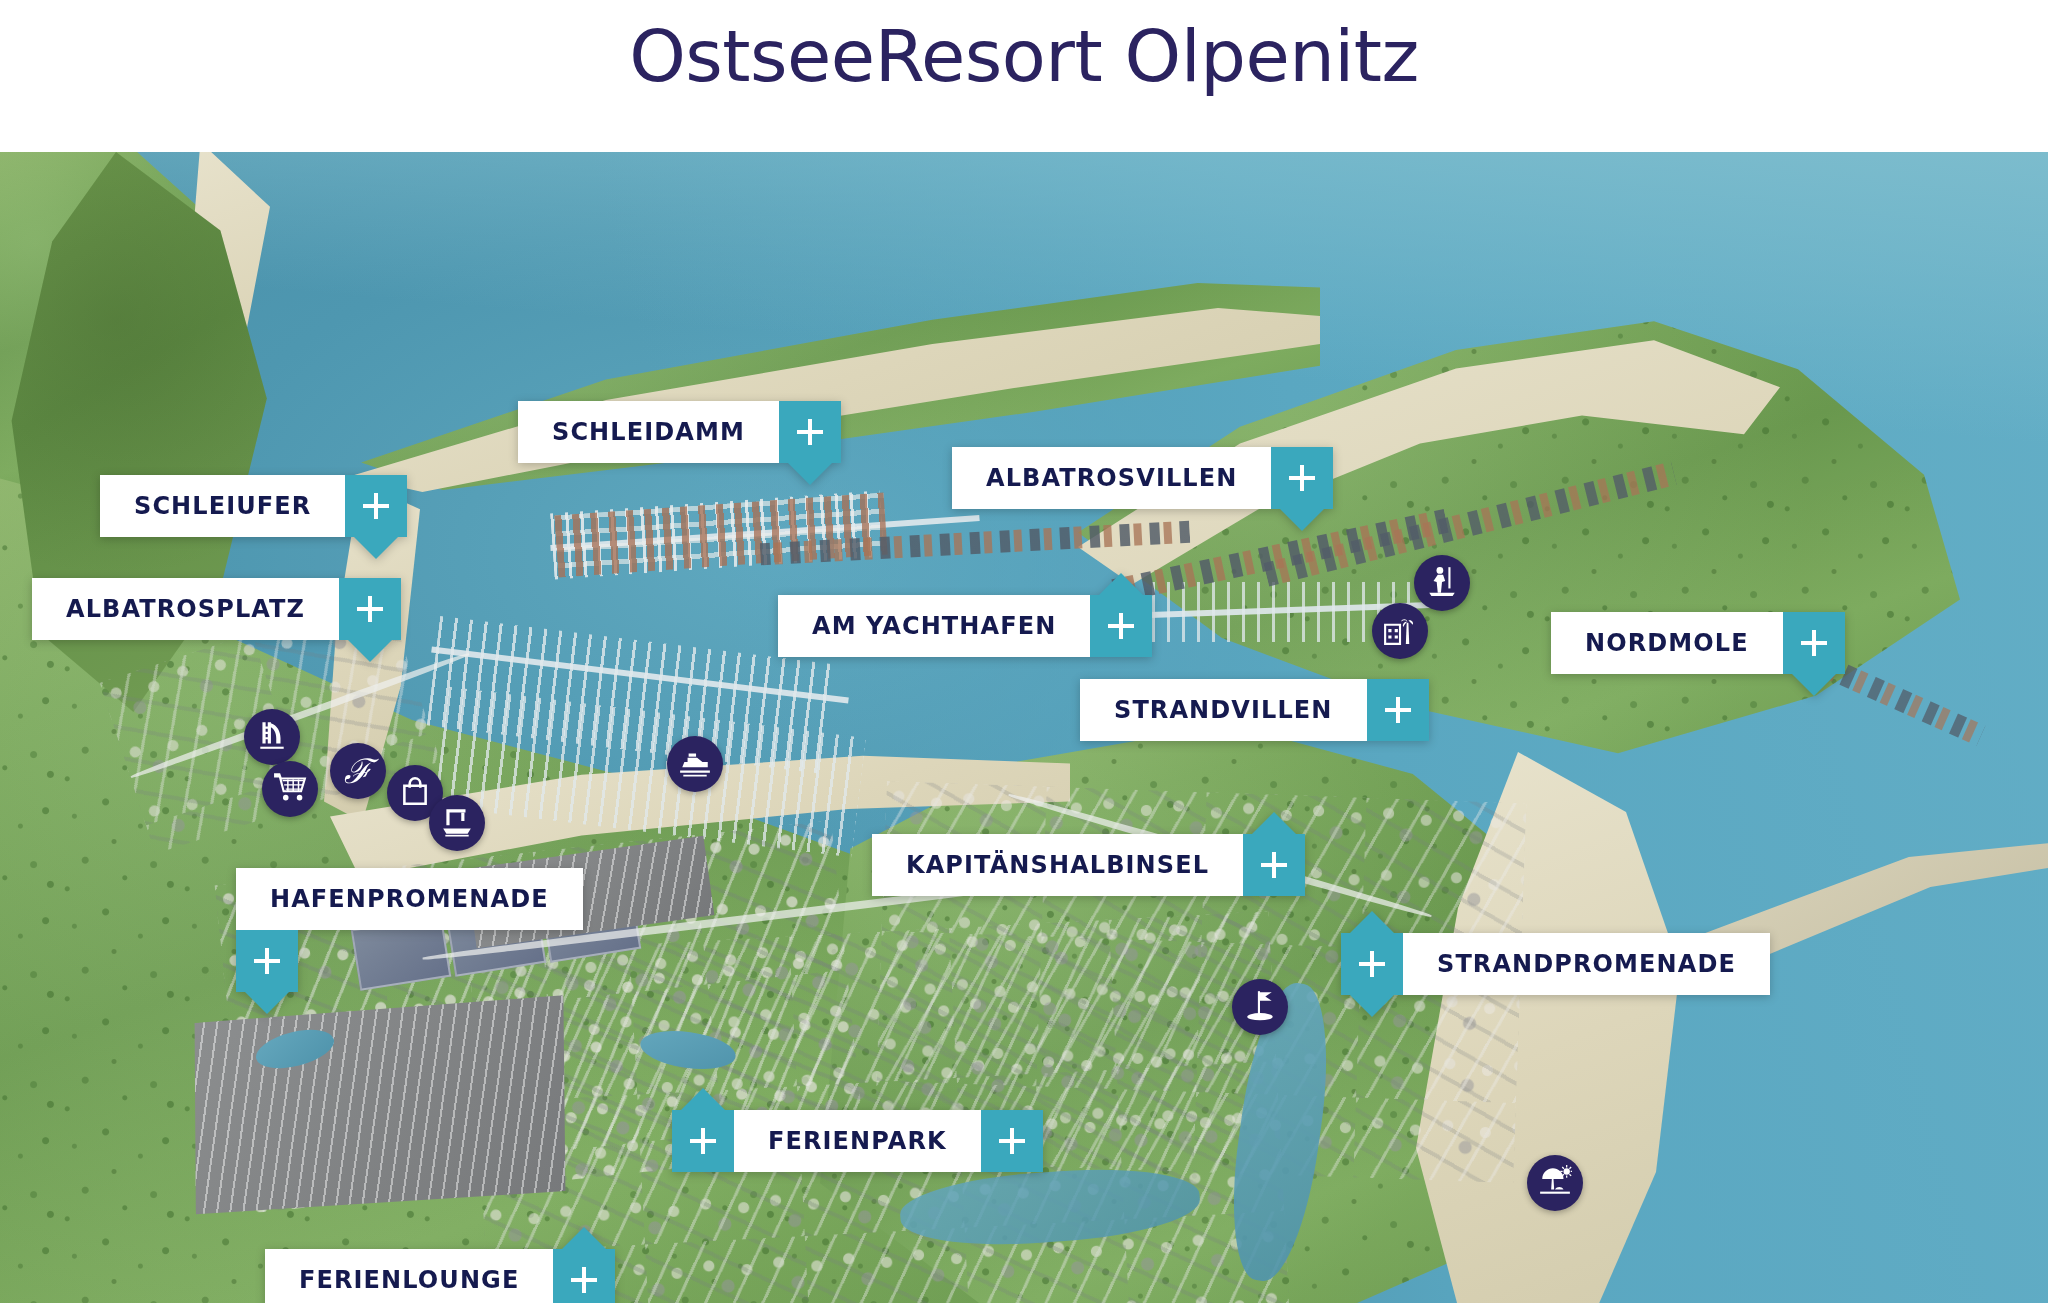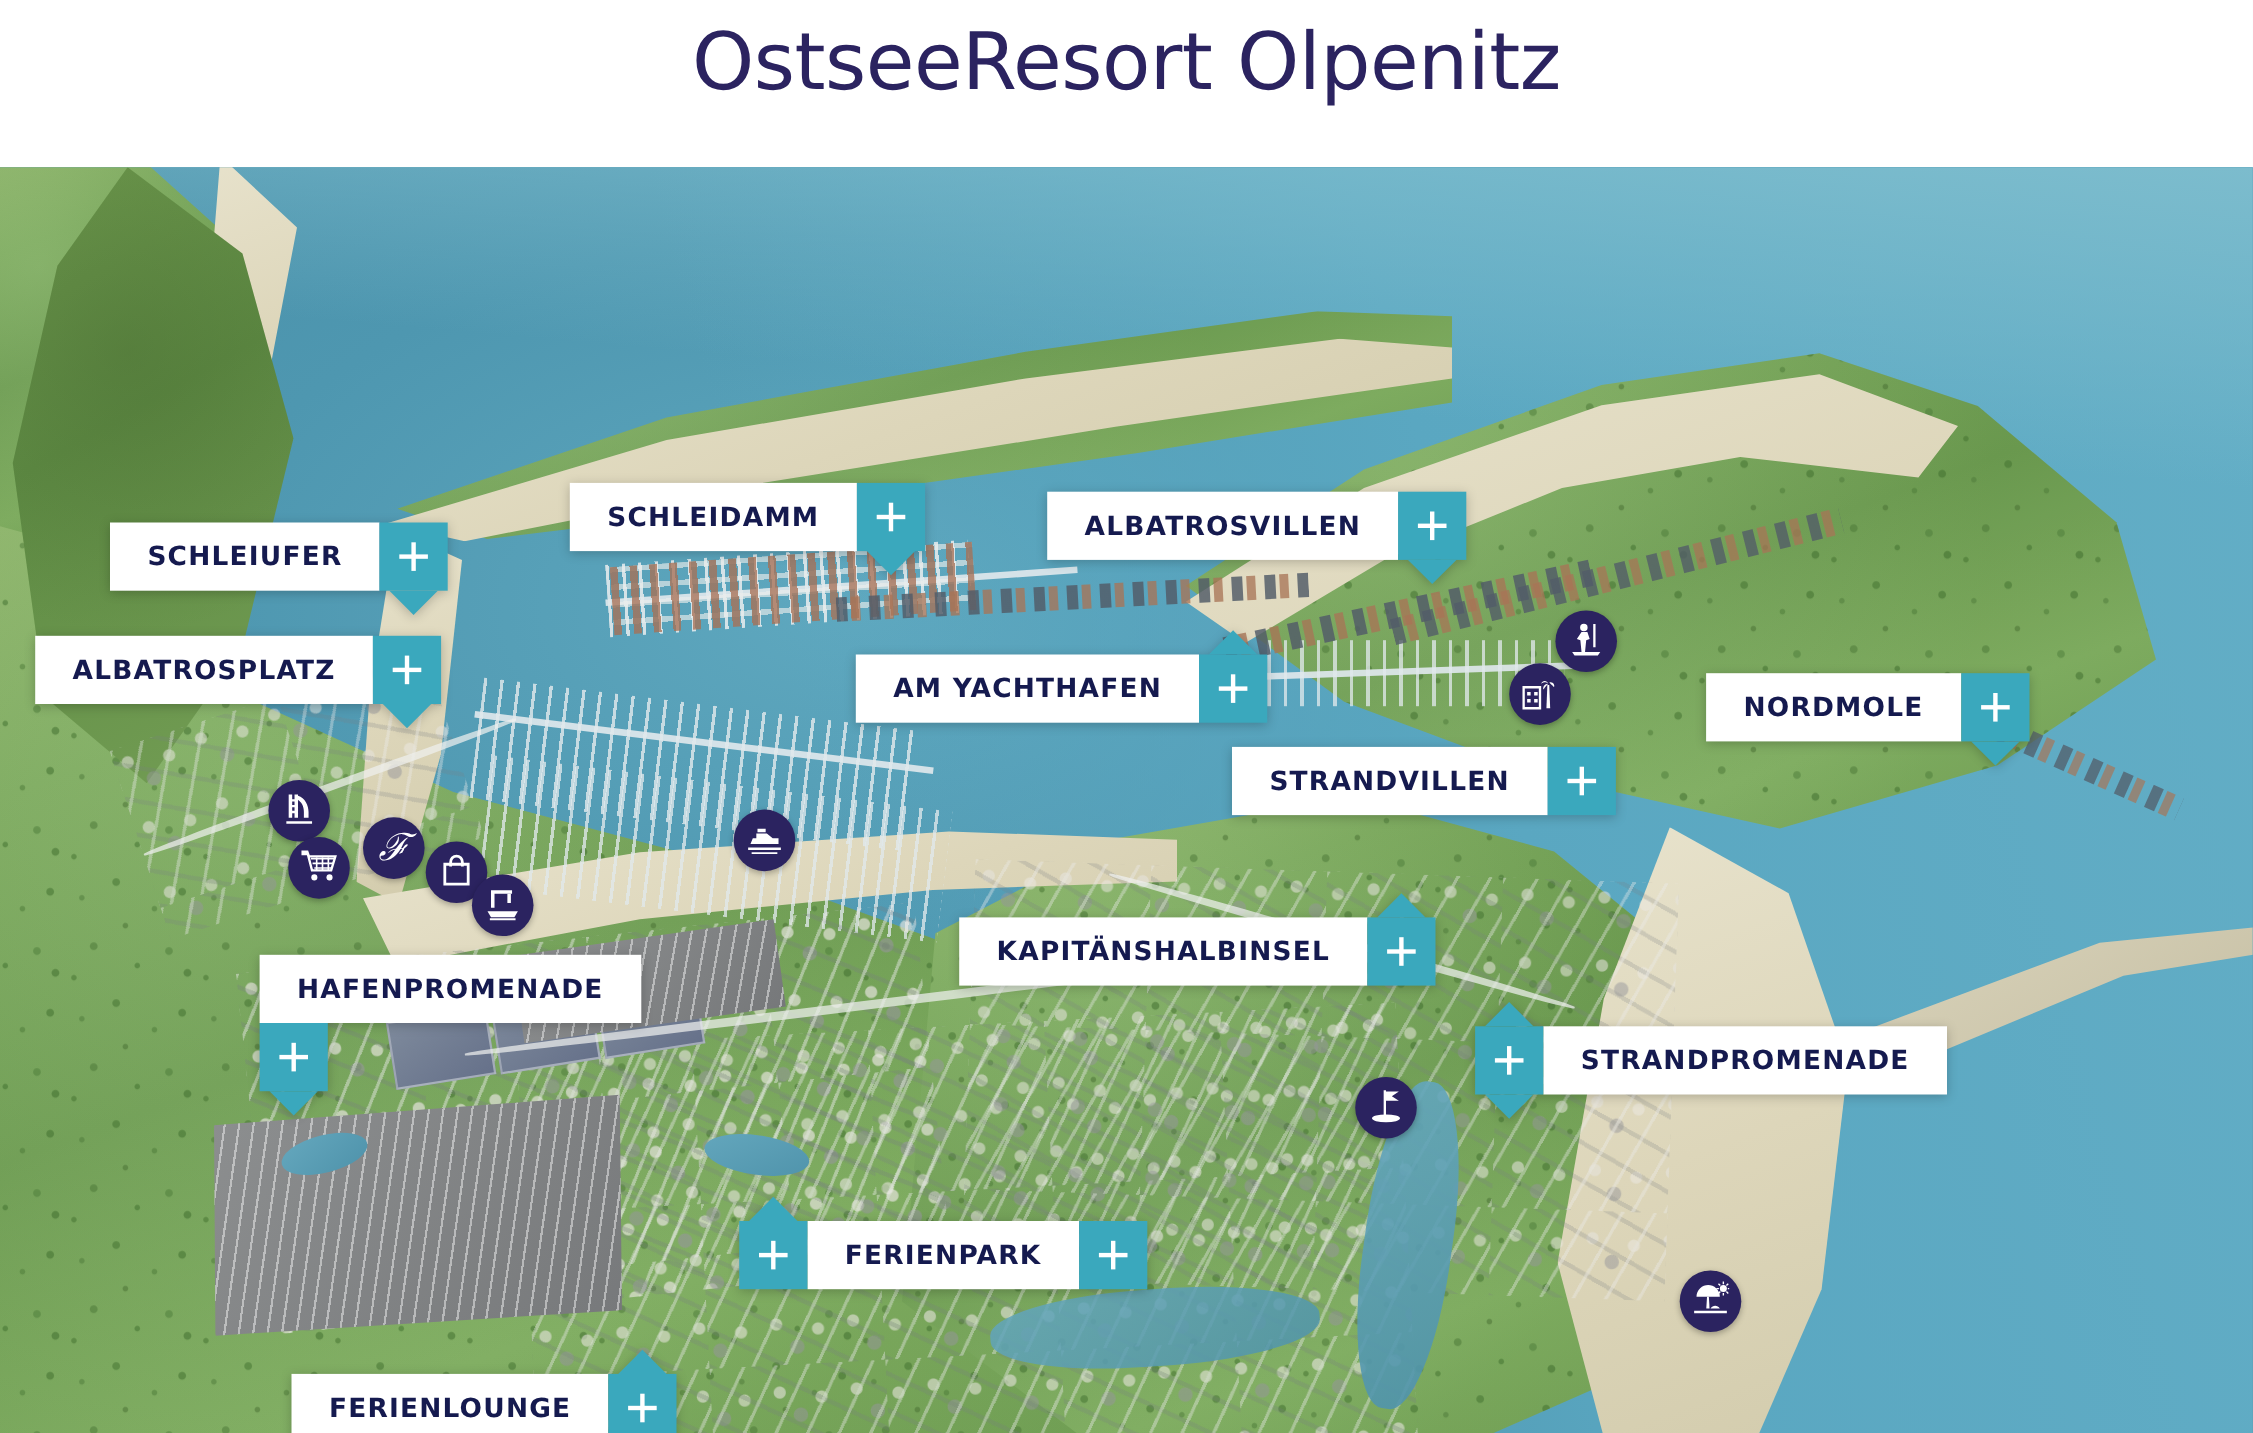--- a/index.html
+++ b/index.html
@@ -303,21 +303,21 @@
 
     <div class="pond" style="left:255px; top:880px; width:80px; height:34px; transform: rotate(-14deg);"></div>
     <div class="pond" style="left:640px; top:880px; width:96px; height:36px; transform: rotate(8deg);"></div>
     <div class="pond" style="left:1240px; top:830px; width:80px; height:300px; border-radius:46%; transform: rotate(8deg); opacity:.9;"></div>
     <div class="pond" style="left:900px; top:1020px; width:300px; height:70px; border-radius:46%; transform: rotate(-4deg); opacity:.85;"></div>
 
     <div class="road" style="left:120px; top:560px; width:360px; height:7px; transform: rotate(-20deg);"></div>
     <div class="road" style="left:420px; top:760px; width:700px; height:8px; transform: rotate(-7deg);"></div>
     <div class="road" style="left:1000px; top:700px; width:440px; height:7px; transform: rotate(16deg);"></div>
 
-    <div class="label" style="left:518px; top:249px;margin-top:38px;">
+    <div class="label" style="left:518px; top:249px;">
       <div class="label-text">SCHLEIDAMM</div>
       <div class="plus">
           <span class="tip-down"></span>
         </div>
     </div>
 
     <div class="label" style="left:100px; top:323px;align-items:flex-end;">
       <div class="label-text">SCHLEIUFER</div>
       <div class="plus">
           <span class="tip-down"></span>
@@ -345,21 +345,21 @@
         </div>
     </div>
 
     <div class="label" style="left:1551px; top:460px;">
       <div class="label-text">NORDMOLE</div>
       <div class="plus">
           <span class="tip-down"></span>
         </div>
     </div>
 
-    <div class="label" style="left:1080px; top:527px;margin-left:40px;">
+    <div class="label" style="left:1080px; top:527px;">
       <div class="label-text">STRANDVILLEN</div>
       <div class="plus"></div>
     </div>
 
     <div class="label" style="left:872px; top:682px;border-radius:31px;">
       <div class="label-text">KAPITÄNSHALBINSEL</div>
       <div class="plus">
           <span class="tip-up"></span>
         </div>
     </div>

